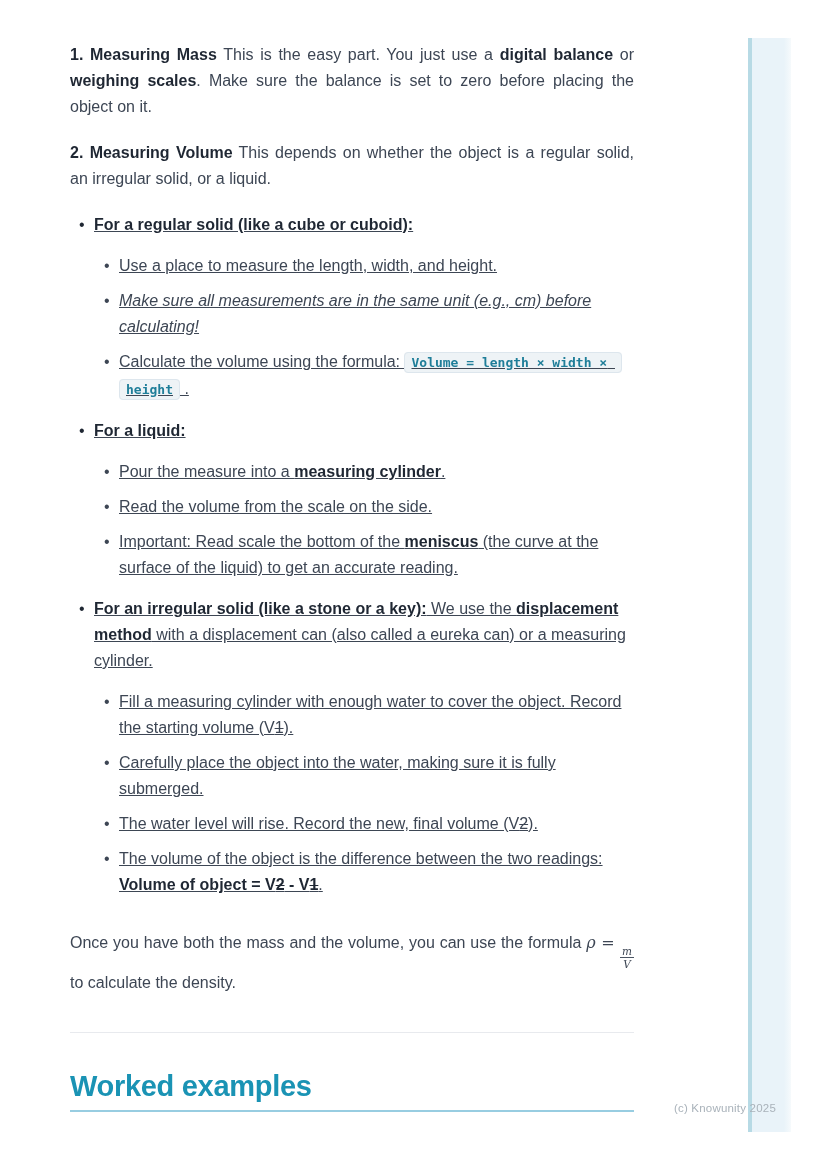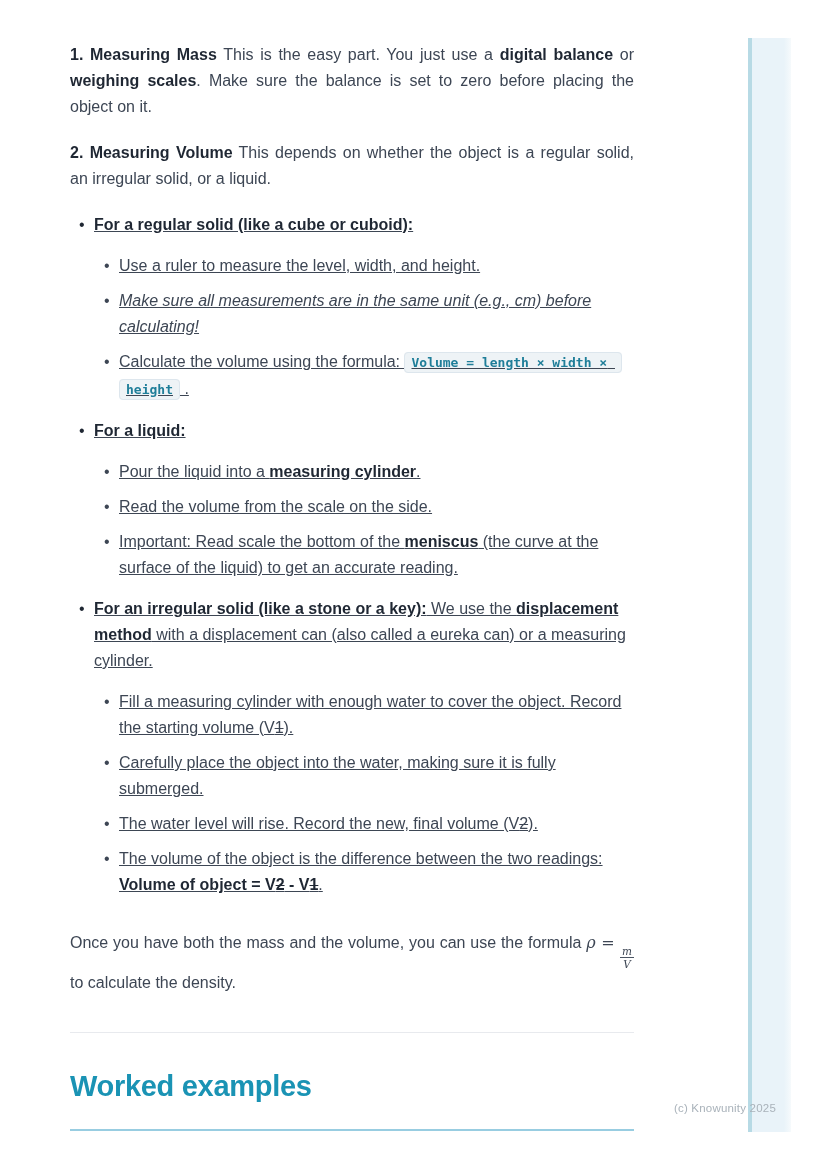--- a/index.html
+++ b/index.html
@@ -69,21 +69,21 @@
   }
   ul.main li ul li::before { color: #3d4654; }
   .after-list { margin-top: 32px; text-align: justify; }
   .rule {
     border: none;
     border-top: 1px solid #e8eaee;
     margin: 36px 0 0 0;
   }
   .h2 {
     margin-top: 36px;
-    padding-bottom: 26px;
+    padding-bottom: 7px;
     border-bottom: 2px solid #98cde1;
     font-size: 29px;
     line-height: 34px;
     font-weight: 700;
     color: #1a93b4;
     letter-spacing: -0.3px;
   }
   .intro { margin-top: 22px; }
   .edge-bar {
     position: absolute;
@@ -114,29 +114,29 @@
 
   <div class="content">
     <p class="para"><span class="seg b">1. Measuring Mass</span><span class="seg"> This is the easy part. You just use a </span><span class="seg b">digital balance</span><span class="seg"> or </span><span class="seg b">weighing scales</span><span class="seg">. Make sure the balance is set to zero before placing the object on it.</span></p>
 
     <p class="para"><span class="seg b">2. Measuring Volume</span><span class="seg"> This depends on whether the object is a regular solid, an irregular solid, or a liquid.</span></p>
 
     <ul class="main">
         <li>
           <div><span class="seg b">For a regular solid (like a cube or cuboid):</span></div>
           <ul>
-            <li><span class="seg">Use a ruler to measure the level, width, and height.</span></li>
+            <li><span class="seg">Use a place to measure the length, width, and height.</span></li>
             <li><span class="seg i">Make sure all measurements are in the same unit (e.g., cm) before calculating!</span></li>
             <li><span class="seg">Calculate the volume using the formula: </span><code class="seg code">Volume = length × width × height</code><span class="seg"> .</span></li>
           </ul>
         </li>
         <li>
           <div><span class="seg b">For a liquid:</span></div>
           <ul>
-            <li><span class="seg">Pour the liquid into a </span><span class="seg b">measuring cylinder</span><span class="seg">.</span></li>
+            <li><span class="seg">Pour the measure into a </span><span class="seg b">measuring cylinder</span><span class="seg">.</span></li>
             <li><span class="seg">Read the volume from the scale on the side.</span></li>
             <li><span class="seg">Important: Read scale the bottom of the </span><span class="seg b">meniscus</span><span class="seg"> (the curve at the surface of the liquid) to get an accurate reading.</span></li>
           </ul>
         </li>
         <li>
           <div><span class="seg b">For an irregular solid (like a stone or a key):</span><span class="seg"> We use the </span><span class="seg b">displacement method</span><span class="seg"> with a displacement can (also called a eureka can) or a measuring cylinder.</span></div>
           <ul>
             <li><span class="seg">Fill a measuring cylinder with enough water to cover the object. Record the starting volume (V</span><span class="seg strike">1</span><span class="seg">).</span></li>
             <li><span class="seg">Carefully place the object into the water, making sure it is fully submerged.</span></li>
             <li><span class="seg">The water level will rise. Record the new, final volume (V</span><span class="seg strike">2</span><span class="seg">).</span></li>

